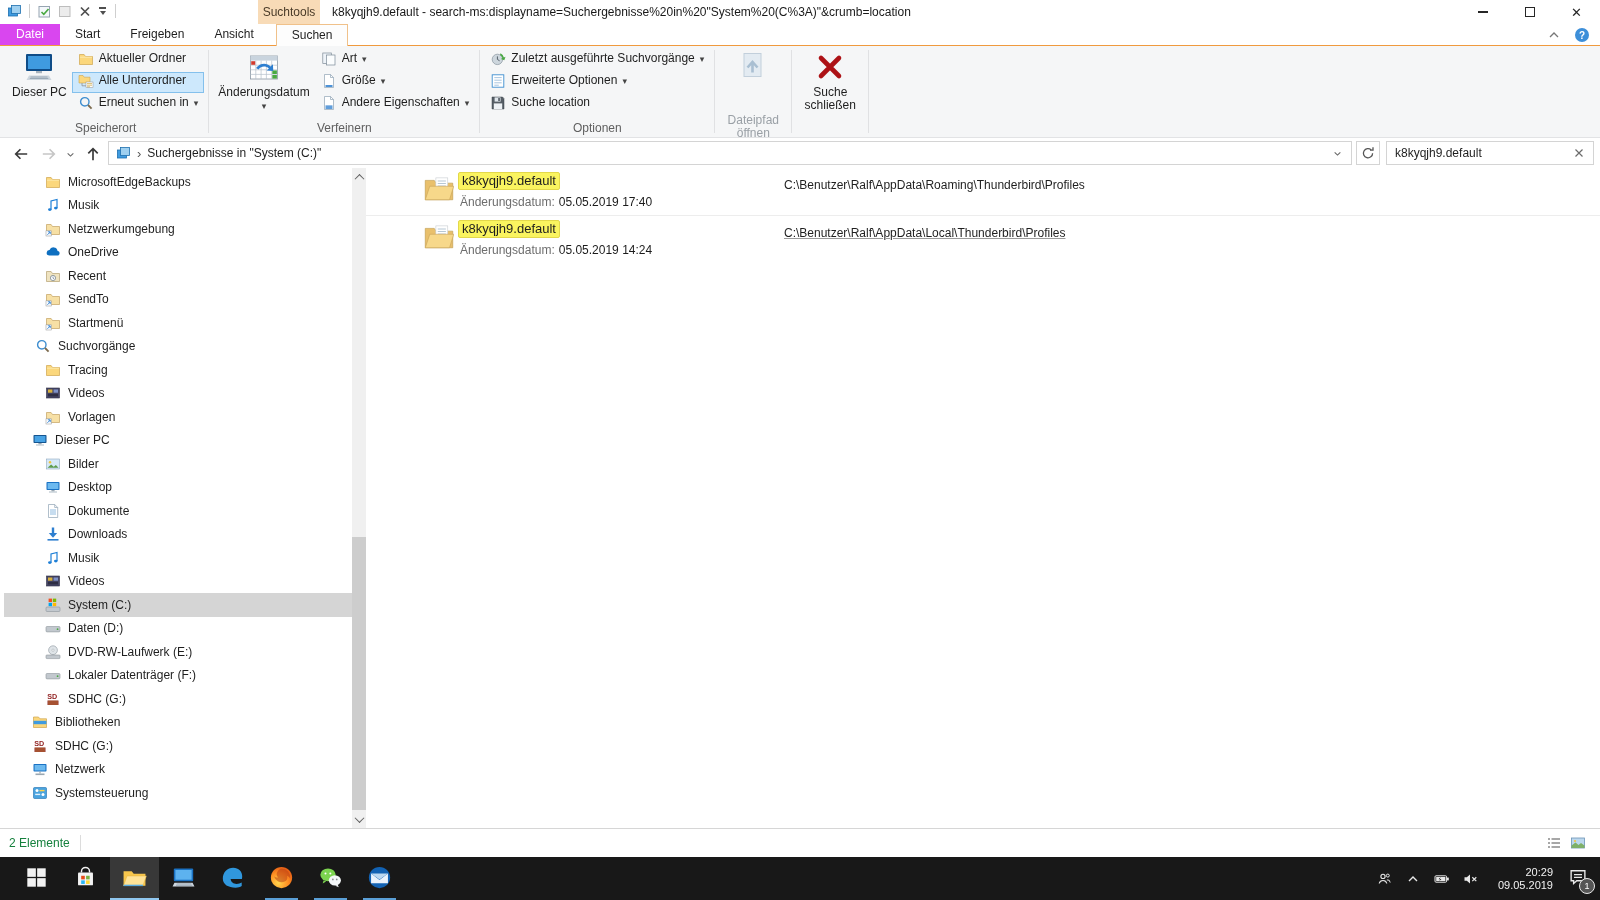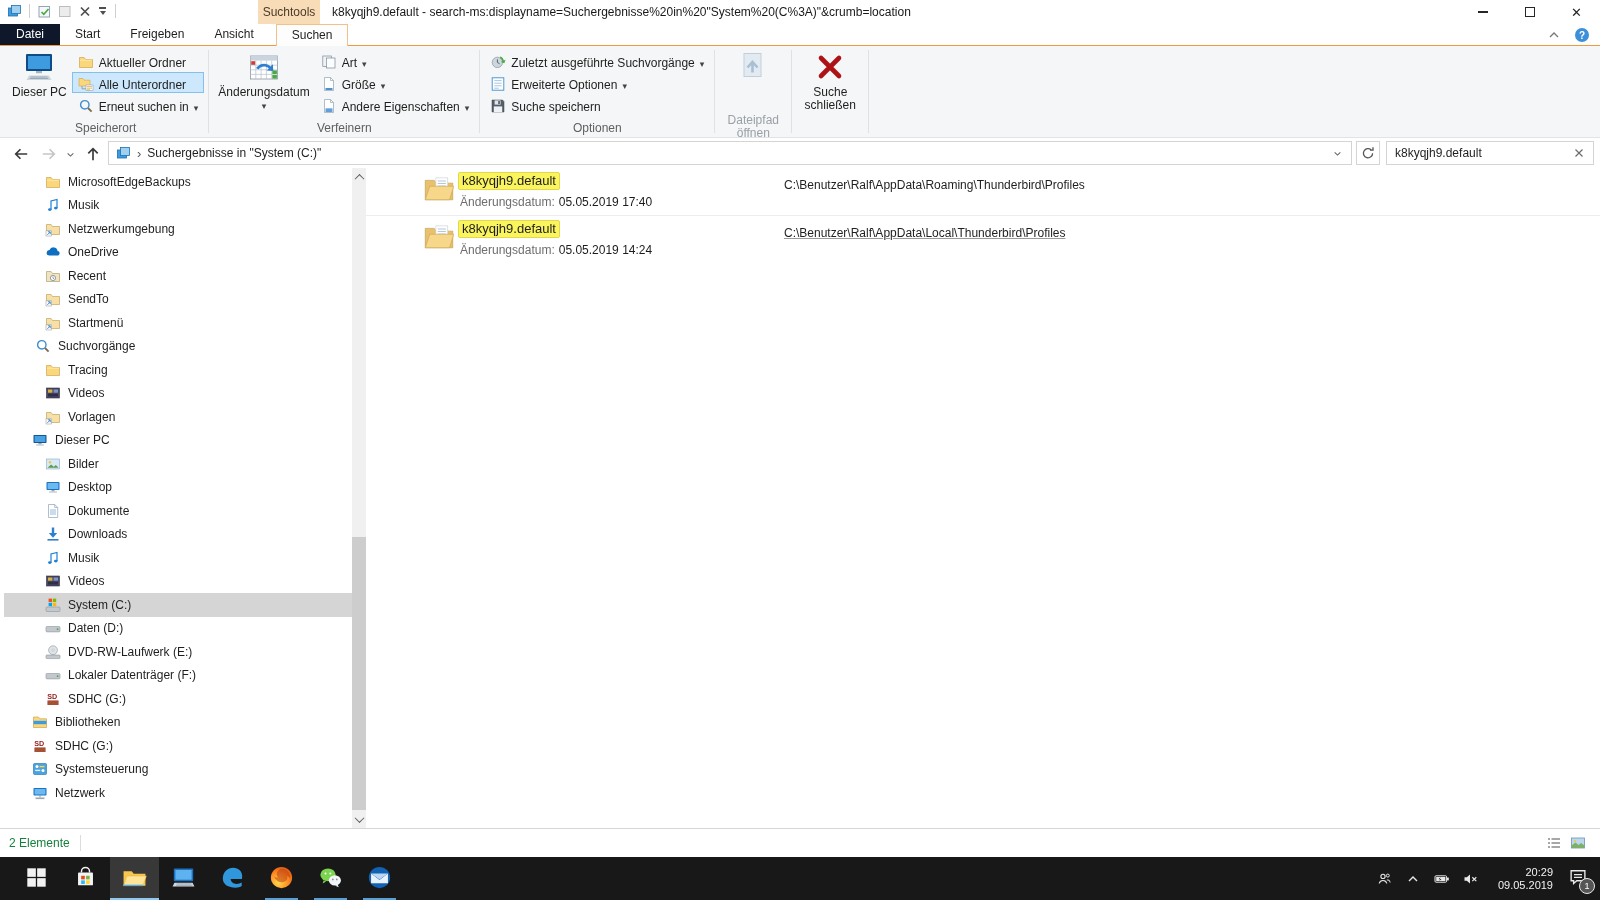--- a/index.html
+++ b/index.html
@@ -21,39 +21,39 @@
   #wincontrols{position:absolute;right:0;top:0;height:24px;display:flex;}
   .wbtn{width:47px;height:24px;display:flex;align-items:center;justify-content:center;}
   .glyph-min{width:10px;height:1.4px;background:#262626;}
   .glyph-restore{width:8px;height:8px;border:1px solid #262626;background:#fff;position:relative;}
   .glyph-restore::before{content:"";position:absolute;left:2px;top:-4px;width:8px;height:8px;border:1px solid #262626;z-index:-1;}
   .glyph-close::after{content:"✕";font-size:13px;color:#262626;}
 
   
   #tabrow{position:absolute;top:24px;left:0;right:0;height:21px;background:#fff;border-bottom:1px solid #f09a3e;display:flex;}
   .tab{padding:0 15px;line-height:21px;}
-  .file-tab{background:#0f172a;color:#fff;padding:0 16px;}
+  .file-tab{background:#d946ef;color:#fff;padding:0 16px;}
   .active-tab{margin-left:7px;background:#fdfdfd;border:1px solid #f0c18a;border-bottom:none;height:22px;
     line-height:20px;box-sizing:border-box;pad:0 12px;z-index:2;}
   .tabrow-right{margin-left:auto;display:flex;align-items:center;gap:12px;padding-right:10px;}
 
   
   #ribbon{position:absolute;top:46px;left:0;right:0;height:91px;background:#f5f6f7;border-bottom:1px solid #e2e3e5;
     display:flex;align-items:stretch;padding-left:4px;}
   .rgroup{position:relative;padding:3px 3px 17px 3px;box-sizing:border-box;}
   .rcontent{display:flex;height:68px;}
   .rlabel{position:absolute;bottom:2px;left:0;right:0;text-align:center;color:#5f5f5f;white-space:nowrap;}
   .rsep{width:1px;background:#e0e1e3;margin:4px 1px;}
   .bigbtn{display:flex;flex-direction:column;align-items:center;padding:2px 5px 0 5px;text-align:center;line-height:13px;}
   .bigic{height:32px;display:flex;align-items:center;justify-content:center;}
   .biglab{margin-top:3px;white-space:pre-line;}
   .bigbtn.disabled .biglab{color:#9aa0a6;margin-top:33px;}
   .bigbtn.narrow{max-width:58px;}
   .smallcol{display:flex;flex-direction:column;gap:1px;padding-top:1px;}
-  .smallbtn{display:flex;align-items:flex-end;height:21px;padding:0 5px;gap:5px;white-space:nowrap;border:1px solid transparent;box-sizing:border-box;}
+  .smallbtn{display:flex;align-items:flex-start;height:21px;padding:0 5px;gap:5px;white-space:nowrap;border:1px solid transparent;box-sizing:border-box;}
   .smallbtn.sel{background:#cde8fc;border-color:#84c0ec;}
   .caret::after{content:"▾";font-size:9px;color:#444;}
   .caret-below{display:block;text-align:center;}
   .caret-below::after{content:"▾";font-size:9px;color:#444;}
 
   
   #addressrow{position:absolute;top:138px;left:0;right:0;height:30px;background:#fff;}
   .navbtn{position:absolute;top:7px;display:inline-flex;}
   #addressbox{position:absolute;left:108px;top:3px;width:1244px;height:24px;border:1px solid #d4d4d4;background:#fff;
     display:flex;align-items:center;padding:0 6px;box-sizing:border-box;}
@@ -318,21 +318,21 @@
           </div>
           <div class="smallbtn">
             <span class="ic16">
                 <svg xmlns="http://www.w3.org/2000/svg" viewBox="0 0 16 16" width="16" height="16">
                   <path d="M2 2 h10.5 L14 3.5 V14 H2 Z" fill="#565e66" stroke="#3e454c" stroke-width="0.5"></path>
                   <rect x="4.6" y="2.4" width="6" height="4.2" fill="#dfe6ec"></rect>
                   <rect x="8.2" y="3" width="1.7" height="3" fill="#565e66"></rect>
                   <rect x="3.8" y="8.4" width="8.4" height="5.6" fill="#eef2f6"></rect>
                 </svg>
               </span>
-            <span>Suche speichern</span>
+            <span>Suche location</span>
           </div>
         </div>
       </div>
       <div class="rlabel">Optionen</div>
     </div>
     <div class="rsep"></div>
 
     <div class="rgroup">
       <div class="rcontent">
         <div class="bigbtn narrow disabled">
@@ -664,39 +664,39 @@
               <text x="2.2" y="7.6" font-size="7.2" font-weight="bold" fill="#8f1d1d" font-family="Liberation Sans,sans-serif">SD</text>
               <path d="M2.5 9.5 h11 v4.5 h-11 Z" fill="#8f2c2c"></path>
               <path d="M4 9.5 v4.5 M6 9.5 v4.5 M8 9.5 v4.5 M10 9.5 v4.5 M12 9.5 v4.5" stroke="#c98b3e" stroke-width="0.8"></path>
             </svg>
           </span>
           <span class="side-label">SDHC (G:)</span>
         </div>
         <div class="side-item" style="padding-left: 28px;">
           <span class="ic16">
             <svg xmlns="http://www.w3.org/2000/svg" viewBox="0 0 16 16" width="16" height="16">
+              <rect x="1.5" y="3" width="13" height="7.5" rx="0.8" fill="#1a72c4"></rect>
+              <rect x="2.6" y="4" width="10.8" height="5.5" fill="#6cb9ef"></rect>
+              <path d="M8 10.5 v2" stroke="#8d959c" stroke-width="1"></path>
+              <rect x="3.5" y="12.5" width="9" height="1.6" fill="#9aa7b2"></rect>
+            </svg>
+          </span>
+          <span class="side-label">Netzwerk</span>
+        </div>
+        <div class="side-item" style="padding-left: 28px;">
+          <span class="ic16">
+            <svg xmlns="http://www.w3.org/2000/svg" viewBox="0 0 16 16" width="16" height="16">
               <rect x="1.5" y="2.5" width="13" height="11" rx="1" fill="#4aa3df" stroke="#1d6fae" stroke-width="0.6"></rect>
               <circle cx="5" cy="5.6" r="1.5" fill="#fff"></circle>
               <rect x="7.5" y="4.9" width="5" height="1.4" fill="#ffd24a"></rect>
               <rect x="3.2" y="8.7" width="5" height="1.4" fill="#dff0fb"></rect>
               <circle cx="11" cy="9.4" r="1.5" fill="#fff"></circle>
             </svg>
           </span>
           <span class="side-label">Systemsteuerung</span>
-        </div>
-        <div class="side-item" style="padding-left: 28px;">
-          <span class="ic16">
-            <svg xmlns="http://www.w3.org/2000/svg" viewBox="0 0 16 16" width="16" height="16">
-              <rect x="1.5" y="3" width="13" height="7.5" rx="0.8" fill="#1a72c4"></rect>
-              <rect x="2.6" y="4" width="10.8" height="5.5" fill="#6cb9ef"></rect>
-              <path d="M8 10.5 v2" stroke="#8d959c" stroke-width="1"></path>
-              <rect x="3.5" y="12.5" width="9" height="1.6" fill="#9aa7b2"></rect>
-            </svg>
-          </span>
-          <span class="side-label">Netzwerk</span>
         </div>
       </div>
     <div id="sscroll">
       <div class="sb-btn up">
           <i class="chev chev-up"></i>
         </div>
       <div class="sb-thumb"></div>
       <div class="sb-btn down">
           <i class="chev chev-down"></i>
         </div>

